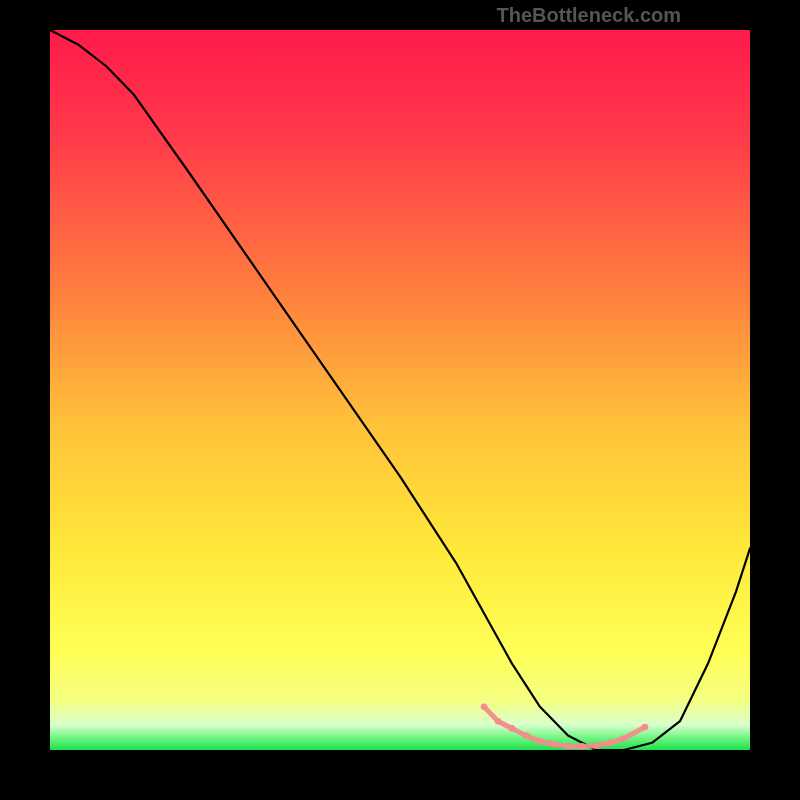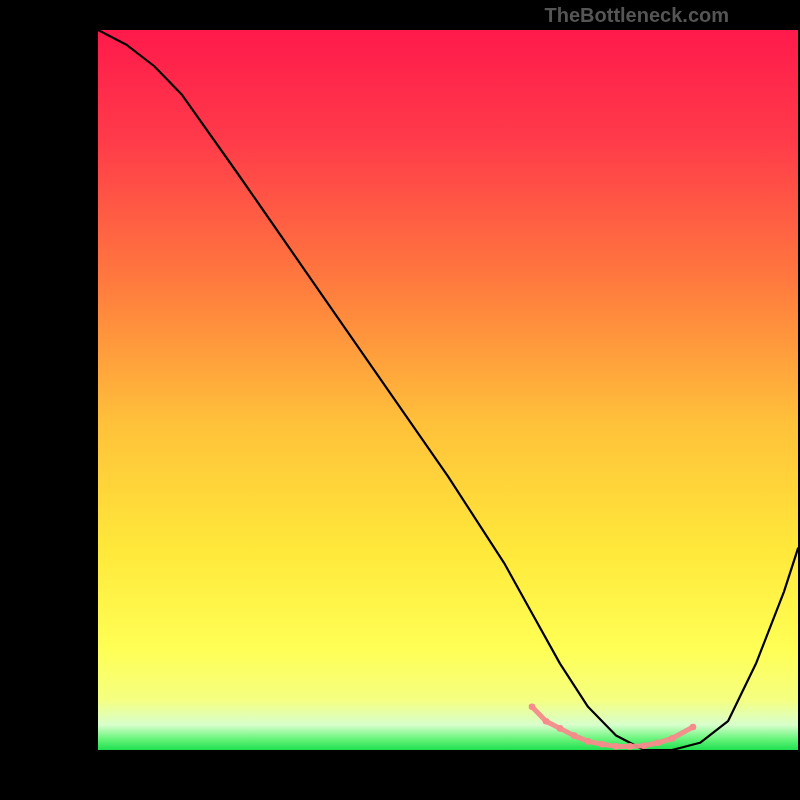--- a/index.html
+++ b/index.html
@@ -19,21 +19,20 @@
     font-weight: bold;
     z-index: 10;
   }
   .outer {
     position: absolute;
     top: 0;
     left: 0;
     width: 691px;
     height: 800px;
     background: #000;
-    margin-left: 48px;
   }
   .plot {
     position: absolute;
     left: 50px;
     top: 30px;
     width: 700px;
     height: 720px;
   }
   .plot svg {
     display: block;

